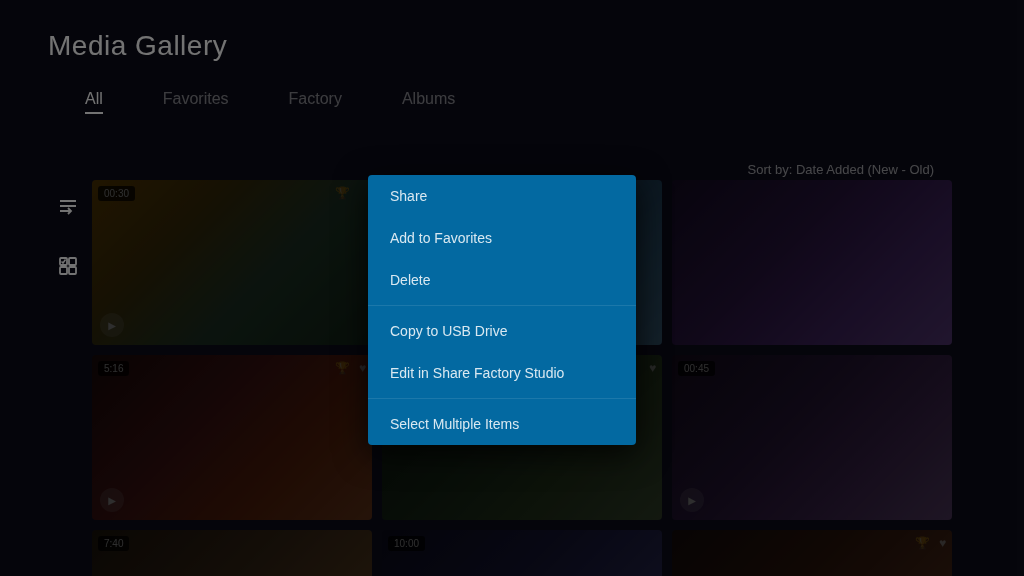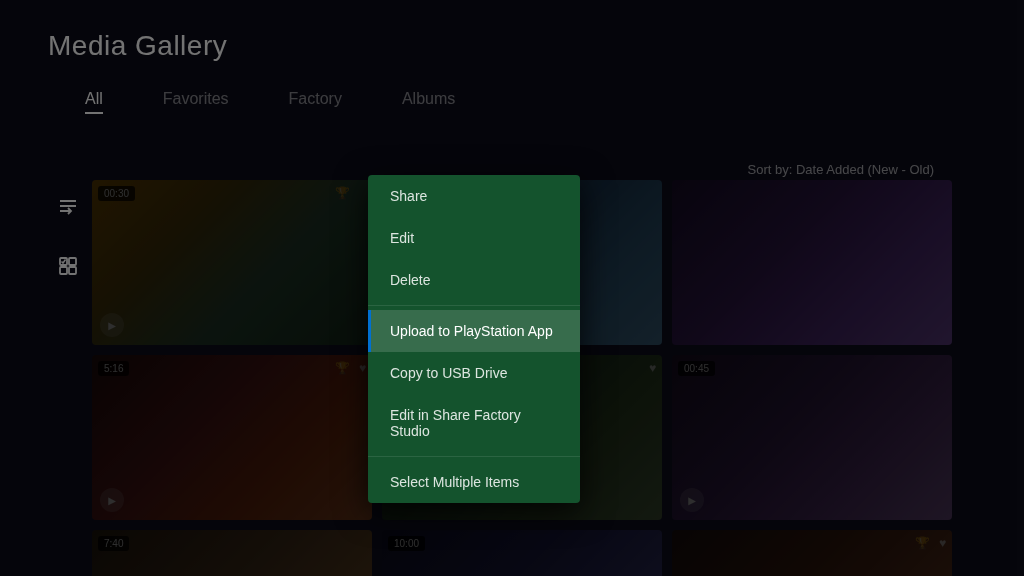--- a/index.html
+++ b/index.html
@@ -176,22 +176,22 @@
       align-items: center;
       justify-content: center;
       font-size: 10px;
     }
 
     
     .context-menu {
       position: absolute;
       top: 175px;
       left: 368px;
-      width: 212px;
-      background: #14532d;
+      width: 268px;
+      background: #0369a1;
       border-radius: 4px;
       overflow: hidden;
       z-index: 20;
       box-shadow: 0 8px 32px rgba(0,0,0,0.8);
     }
 
     .menu-item {
       padding: 13px 22px;
       font-size: 14px;
       color: rgba(255,255,255,0.85);
@@ -291,21 +291,20 @@
   <div class="media-item dimmed thumb-9">
     <span class="icon-trophy">🏆</span>
     <span class="icon-heart">♥</span>
   </div>
 </div>
 
 <div class="overlay"></div>
 
 <div class="context-menu">
   <div class="menu-item">Share</div>
-  <div class="menu-item">Edit</div>
+  <div class="menu-item">Add to Favorites</div>
   <div class="menu-item">Delete</div>
   <div class="menu-divider"></div>
-  <div class="menu-item highlighted">Upload to PlayStation App</div>
   <div class="menu-item">Copy to USB Drive</div>
   <div class="menu-item">Edit in Share Factory Studio</div>
   <div class="menu-divider"></div>
   <div class="menu-item">Select Multiple Items</div>
 </div>
 
 </body></html>

